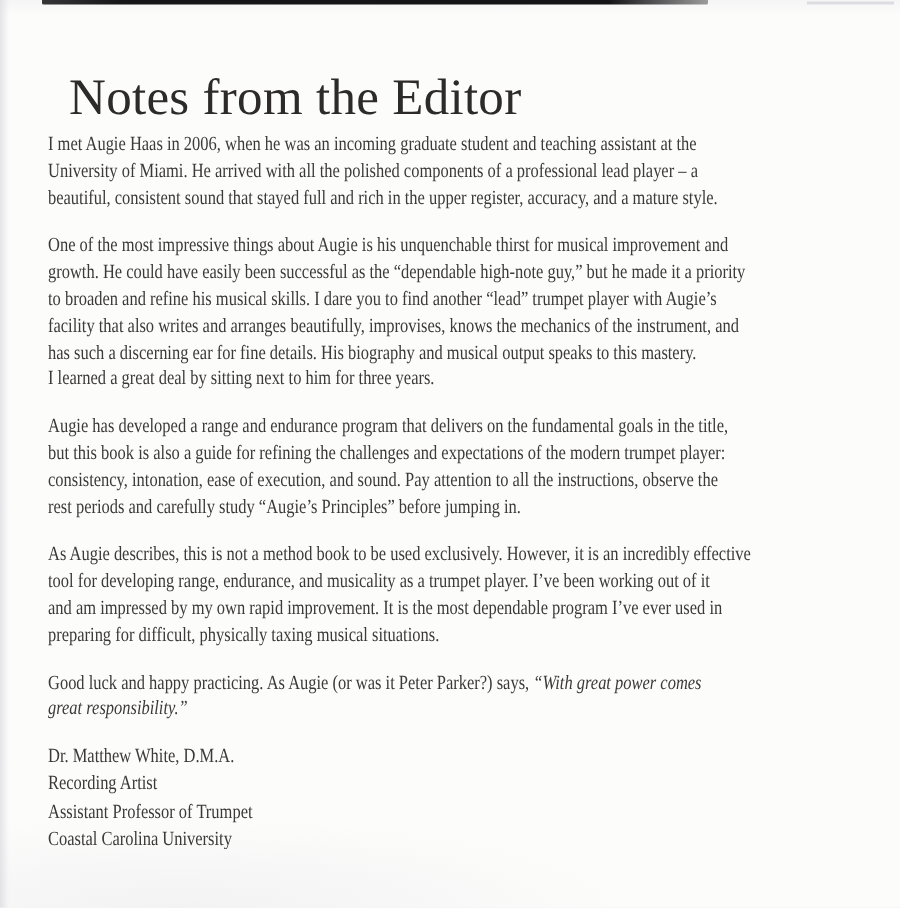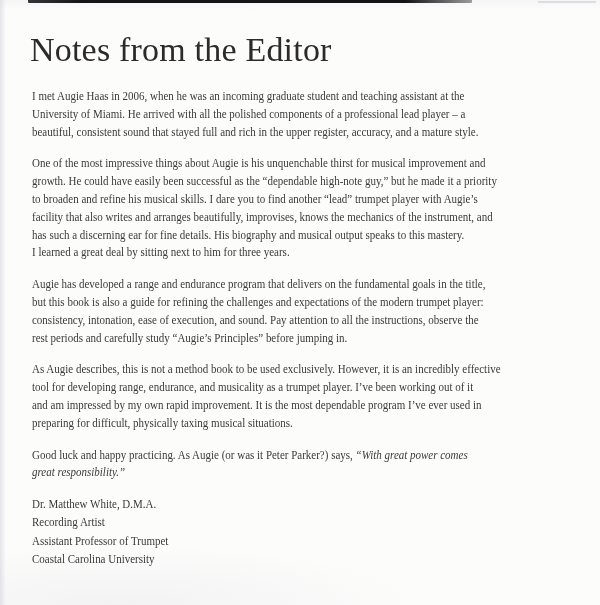--- a/index.html
+++ b/index.html
@@ -39,21 +39,21 @@
     left: 538px;
     width: 58px;
     height: 2px;
     background: #d9d9de;
     opacity: 0.9;
   }
   .title {
     position: absolute;
     left: 30px;
     top: 31px;
-    margin: 0;
+    margin: 16px;
     font-size: 34px;
     font-weight: normal;
     line-height: 37px;
     letter-spacing: 0.2px;
     color: #2c2b29;
   }
   .bodytext {
     position: absolute;
     left: 32px;
     top: 87px;

